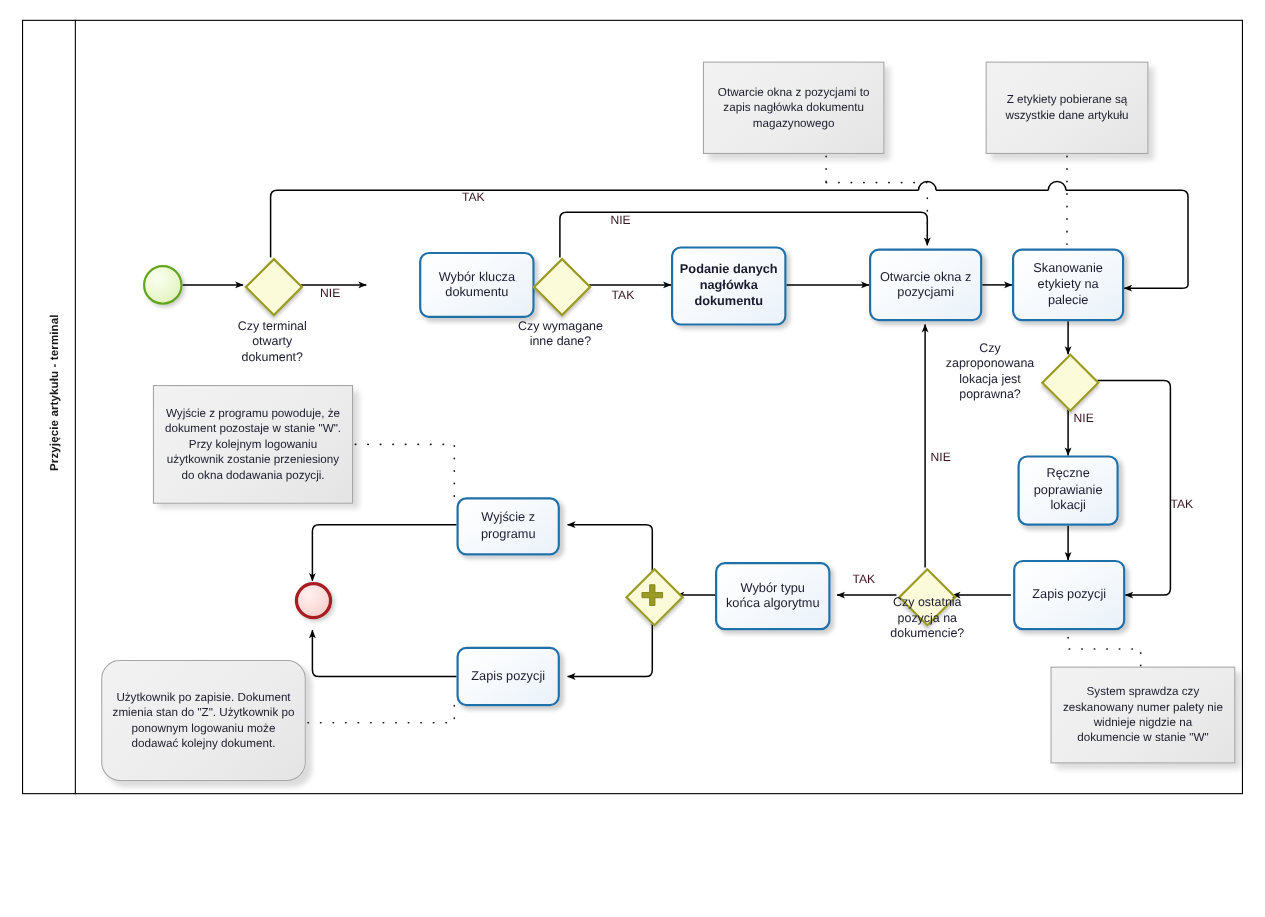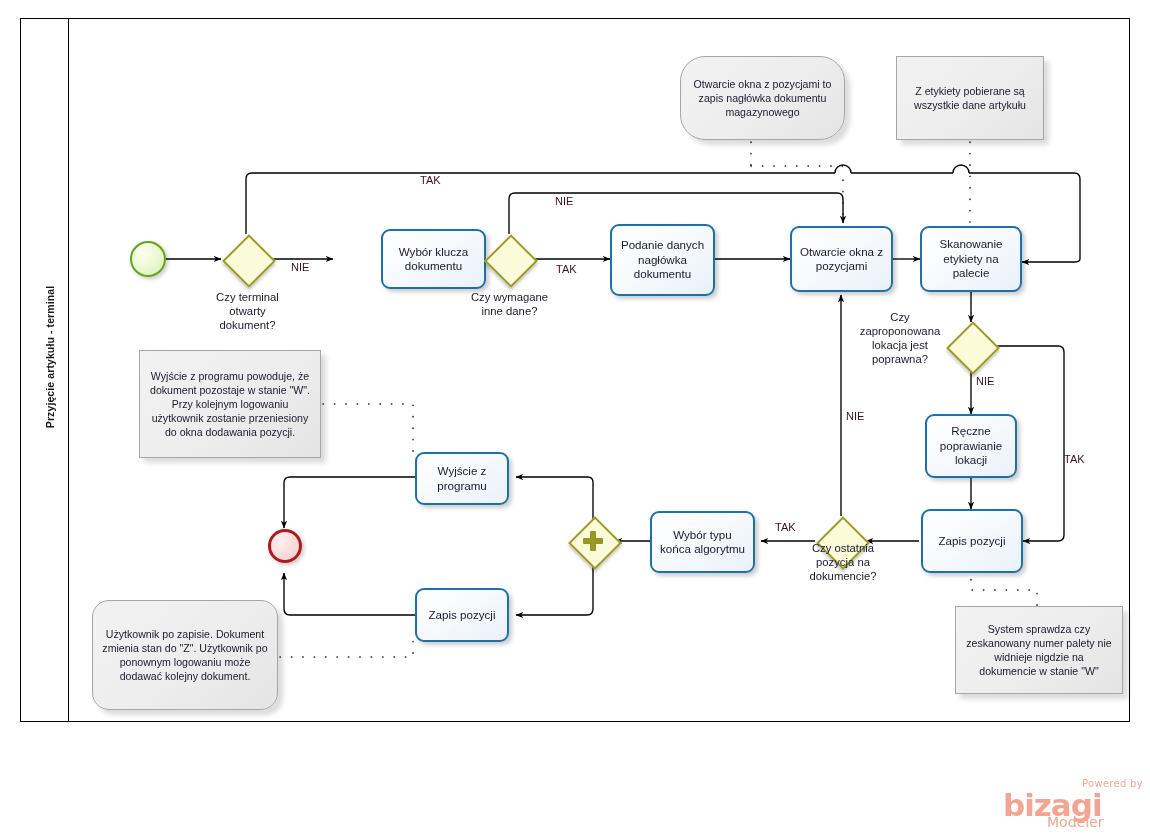--- a/index.html
+++ b/index.html
@@ -141,21 +141,21 @@
 
       <path d="M1037,628 L1037,590 L971,590 L971,570"></path>
     </g>
   </svg>
 
   <div class="node ev start" style="left:130px;top:241px;"></div>
   <div class="node ev end" style="left:268px;top:529px;"></div>
 
   <div class="node task" style="left:333px;top:229px;width:105px;height:60px;margin-left:48px;">Wybór klucza dokumentu</div>
 
-  <div class="node task" style="left:610px;top:224px;width:105px;height:72px;">Podanie danych nagłówka dokumentu</div>
+  <div class="node task" style="left:610px;top:224px;width:105px;height:72px;font-weight:bold;">Podanie danych nagłówka dokumentu</div>
 
   <div class="node task" style="left:790px;top:226px;width:103px;height:66px;">Otwarcie okna z pozycjami</div>
 
   <div class="node task" style="left:920px;top:226px;width:102px;height:66px;">Skanowanie etykiety na palecie</div>
 
   <div class="node task" style="left:925px;top:414px;width:92px;height:64px;">Ręczne poprawianie lokacji</div>
 
   <div class="node task" style="left:921px;top:509px;width:102px;height:64px;">Zapis pozycji</div>
 
   <div class="node task" style="left:650px;top:511px;width:105px;height:62px;">Wybór typu końca algorytmu</div>
@@ -201,29 +201,24 @@
 
   <div class="flab" style="left:420px;top:174px;">TAK</div>
   <div class="flab" style="left:291px;top:261px;">NIE</div>
   <div class="flab" style="left:555px;top:195px;">NIE</div>
   <div class="flab" style="left:556px;top:263px;">TAK</div>
   <div class="flab" style="left:976px;top:375px;">NIE</div>
   <div class="flab" style="left:1064px;top:453px;">TAK</div>
   <div class="flab" style="left:846px;top:410px;">NIE</div>
   <div class="flab" style="left:775px;top:521px;">TAK</div>
 
-  <div class="node ann" style="left:680px;top:56px;width:165px;height:84px;border-radius:25px;">Otwarcie okna z pozycjami to zapis nagłówka dokumentu magazynowego</div>
+  <div class="node ann" style="left:639px;top:56px;width:165px;height:84px;">Otwarcie okna z pozycjami to zapis nagłówka dokumentu magazynowego</div>
 
   <div class="node ann" style="left:139px;top:350px;width:182px;height:108px;">Wyjście z programu powoduje, że dokument pozostaje w stanie "W". Przy kolejnym logowaniu użytkownik zostanie przeniesiony do okna dodawania pozycji.</div>
 
   <div class="node ann" style="left:896px;top:56px;width:148px;height:84px;">Z etykiety pobierane są wszystkie dane artykułu</div>
 
   <div class="node ann" style="left:92px;top:600px;width:186px;height:110px;border-radius:17px;">Użytkownik po zapisie. Dokument zmienia stan do "Z". Użytkownik po ponownym logowaniu może dodawać kolejny dokument.</div>
 
   <div class="node ann" style="left:955px;top:606px;width:168px;height:88px;">System sprawdza czy zeskanowany numer palety nie widnieje nigdzie na dokumencie w stanie "W"</div>
 
-  <div class="logo">
-    <div class="pw">Powered by</div>
-    <div class="bz">bizagi</div>
-    <div class="md">Modeler</div>
-  </div>
 
 </div>
 
 </body></html>

